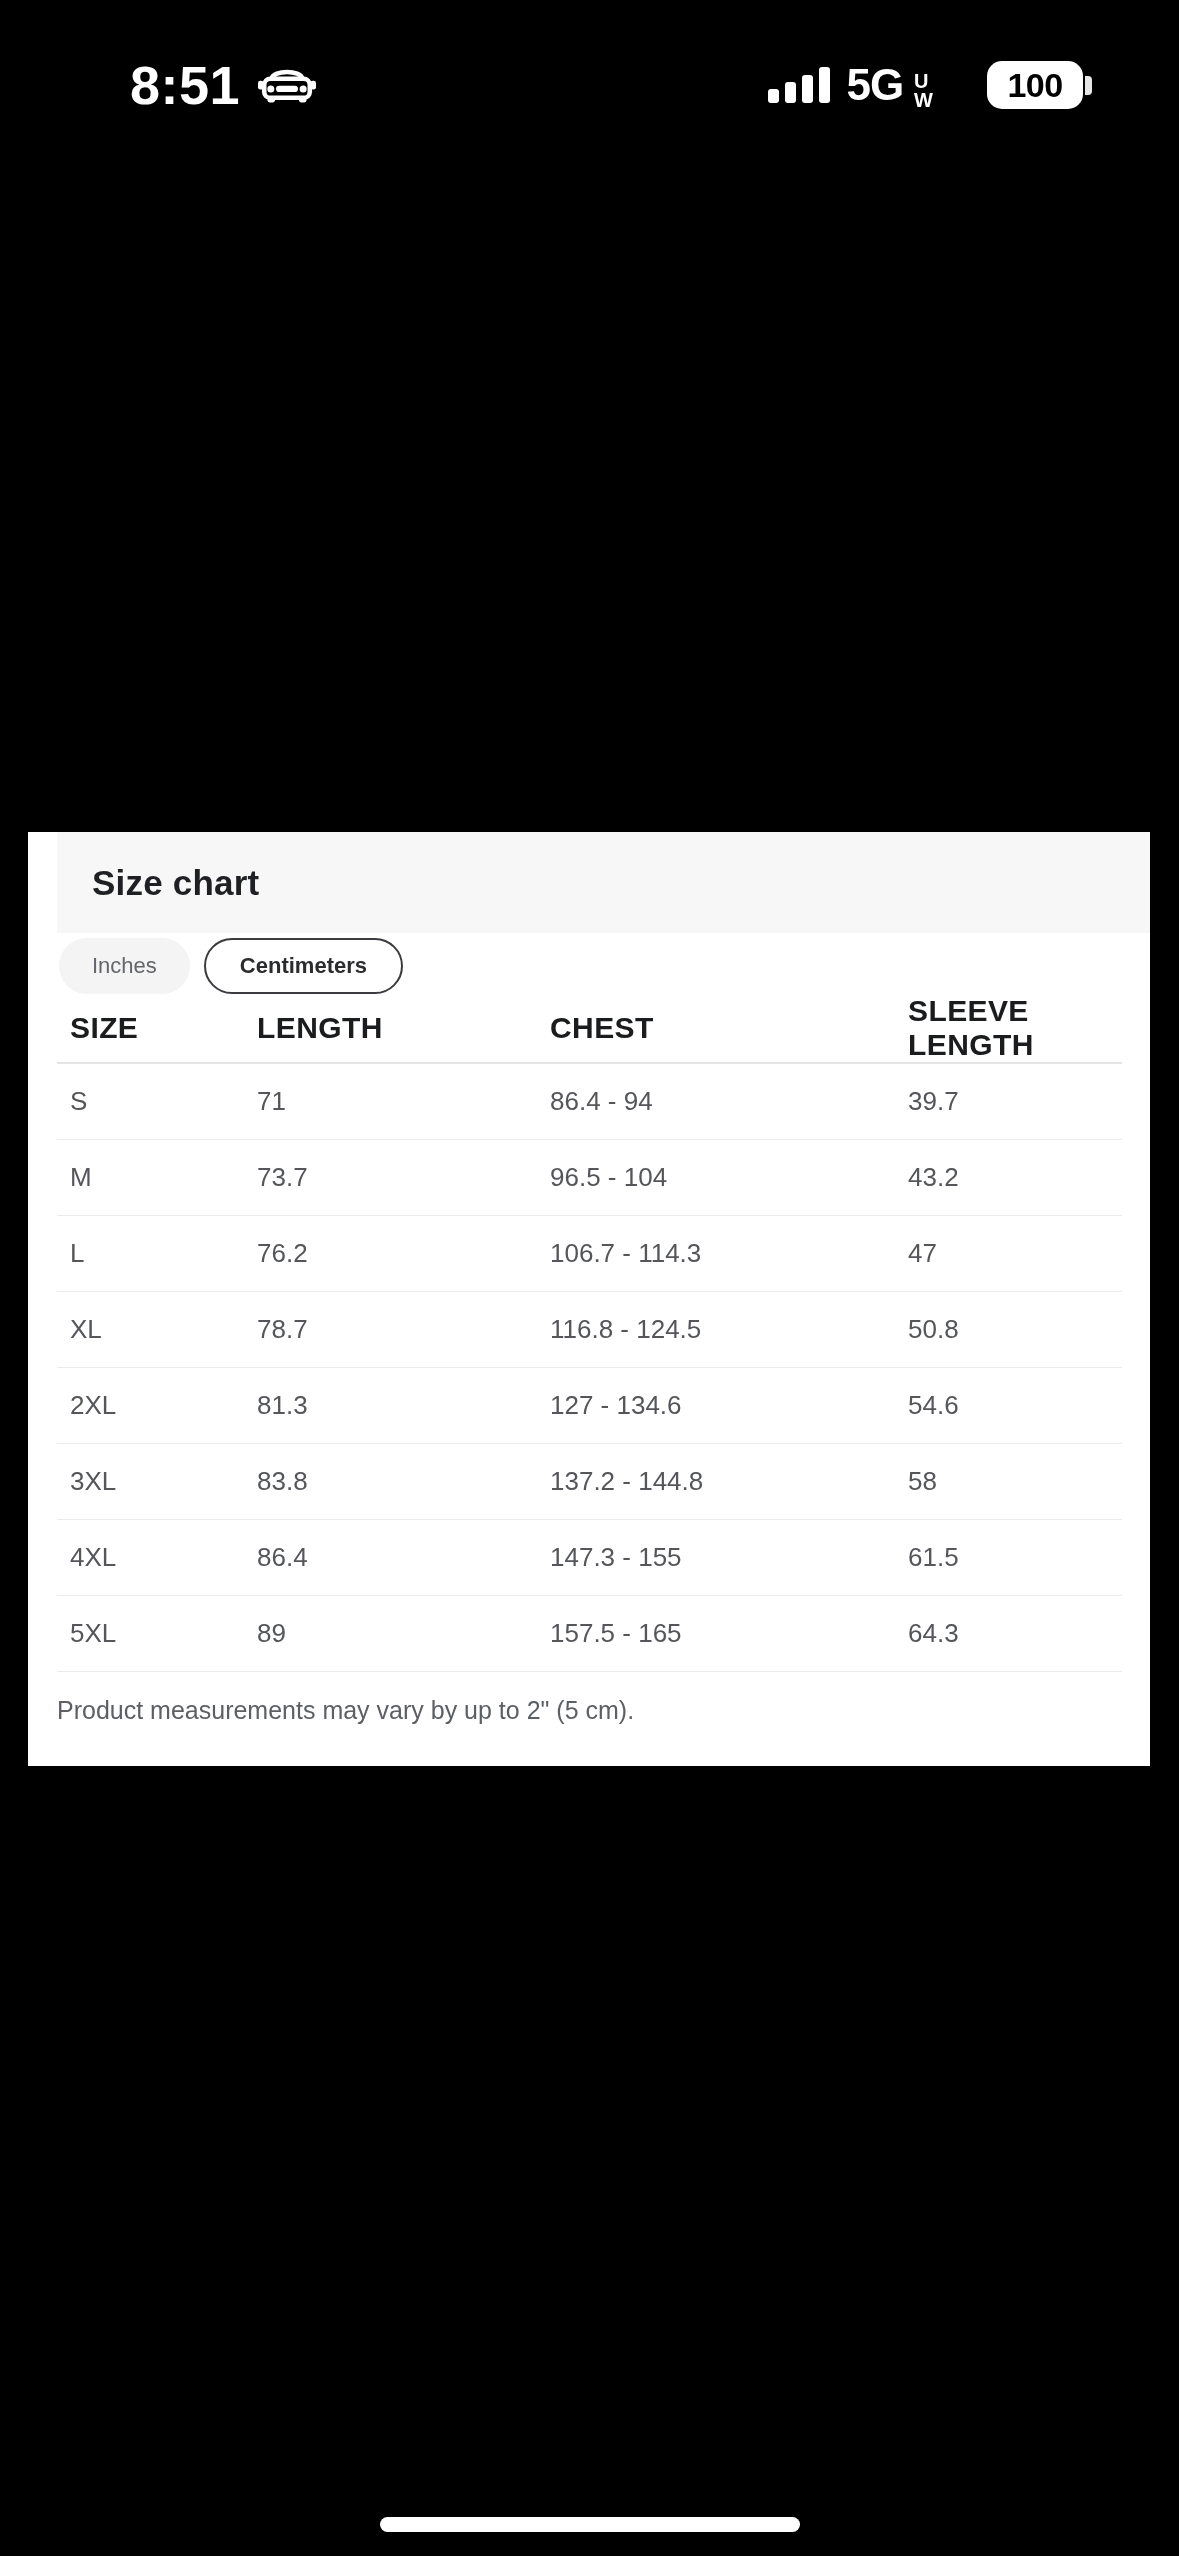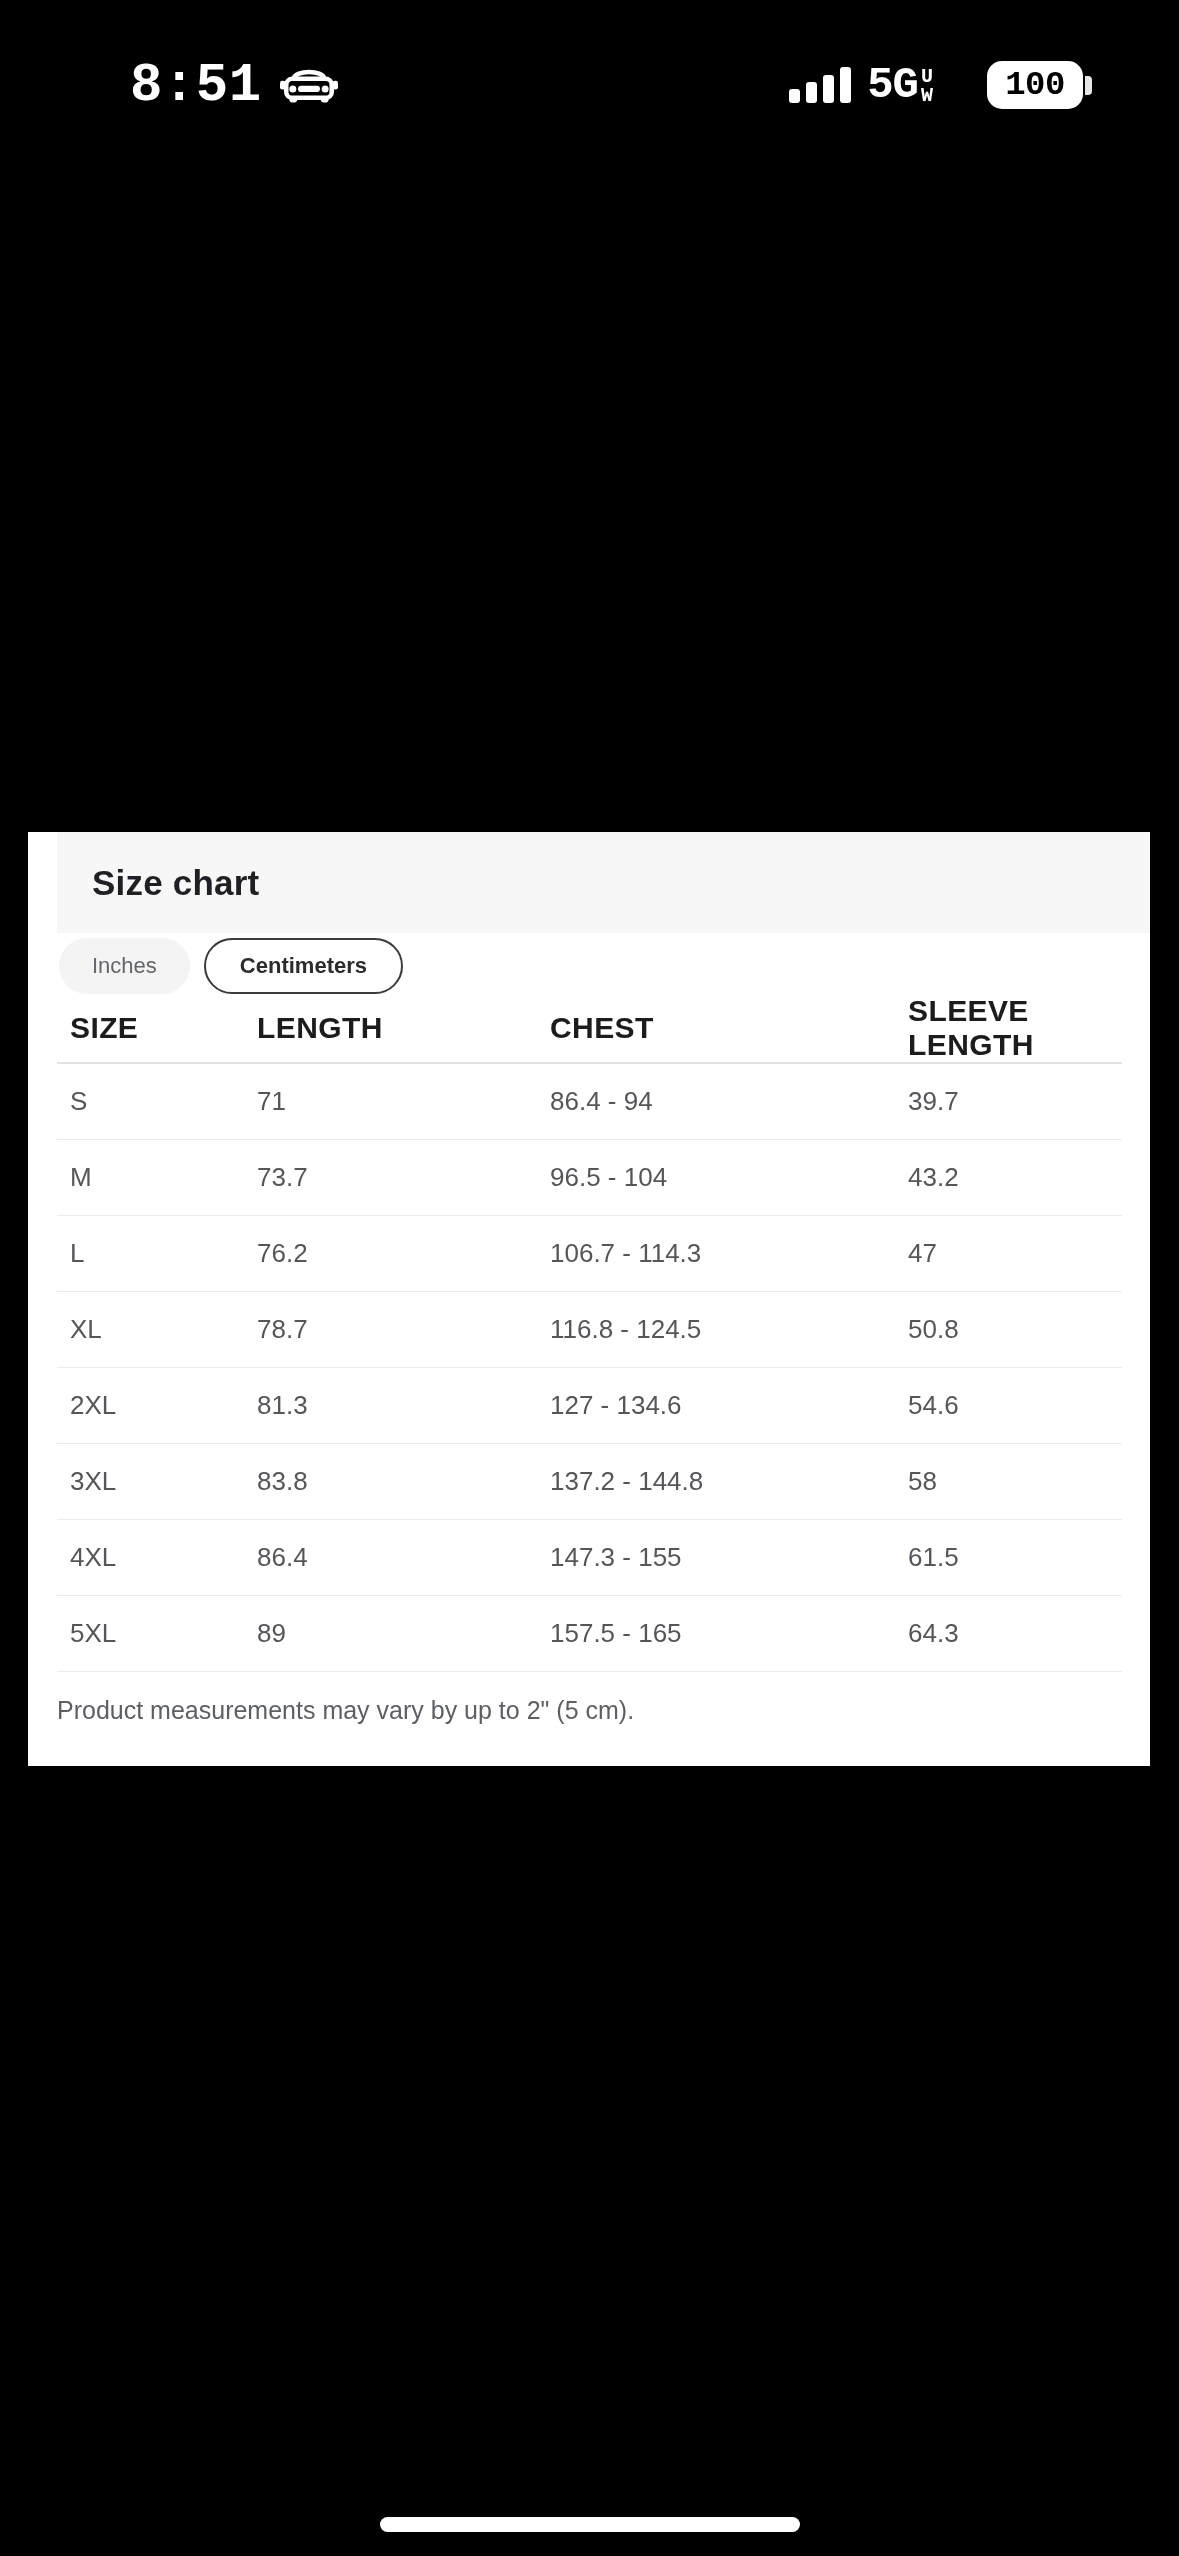--- a/index.html
+++ b/index.html
@@ -14,35 +14,34 @@
   
   .status-bar {
     position: absolute;
     top: 50px; left: 0; right: 0;
     height: 70px;
     display: flex;
     align-items: center;
     justify-content: space-between;
     padding: 0 87px 0 130px;
     color: #fff;
-    font-family: Liberation Mono, monospace;
   }
   .sb-left { display: flex; align-items: center; gap: 18px; }
   .sb-time {
     font-size: 54px;
     font-weight: 700;
     letter-spacing: 0.5px;
   }
   .car-icon svg { display: block; }
   .sb-right { display: flex; align-items: center; gap: 16px; }
   .signal-icon svg { display: block; }
   .network {
     display: flex;
-    align-items: center;
-    gap: 3px;
+    align-items: flex-end;
+    gap: 11px;
   }
   .network-main { font-size: 44px; font-weight: 600; letter-spacing: -1px; }
   .network-sub {
     display: flex;
     flex-direction: column;
     justify-content: center;
     font-size: 20px;
     font-weight: 700;
     line-height: 0.95;
     margin-top: 2px;

